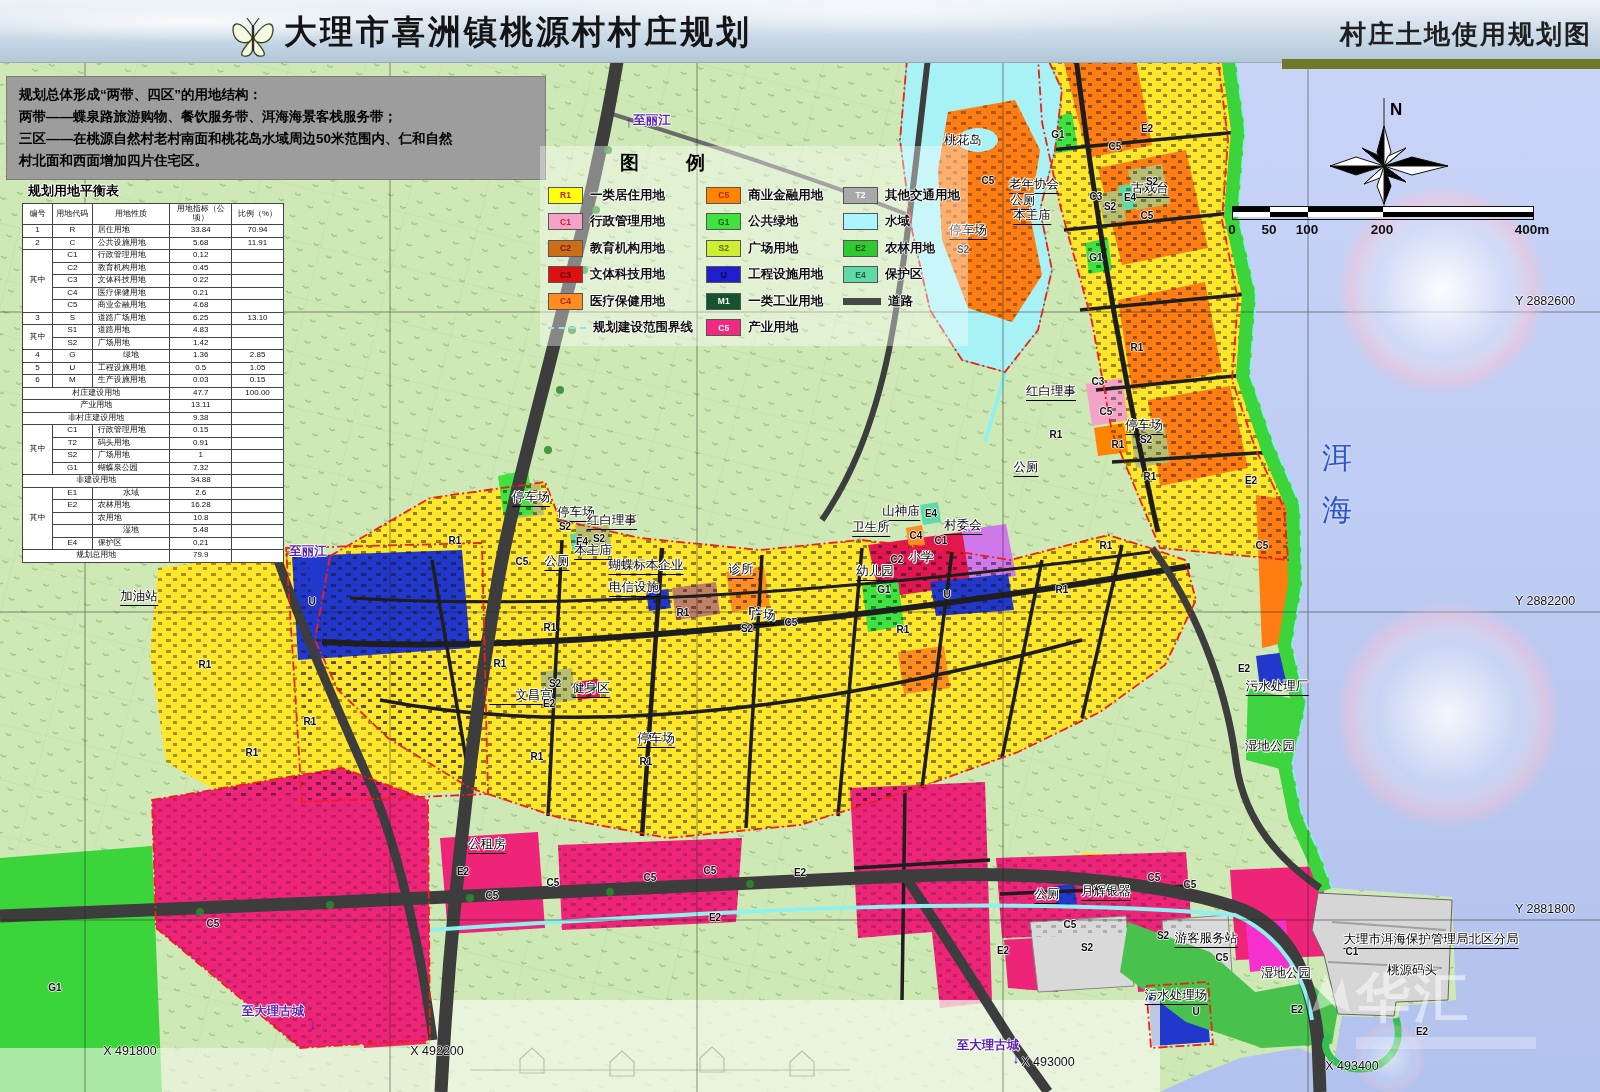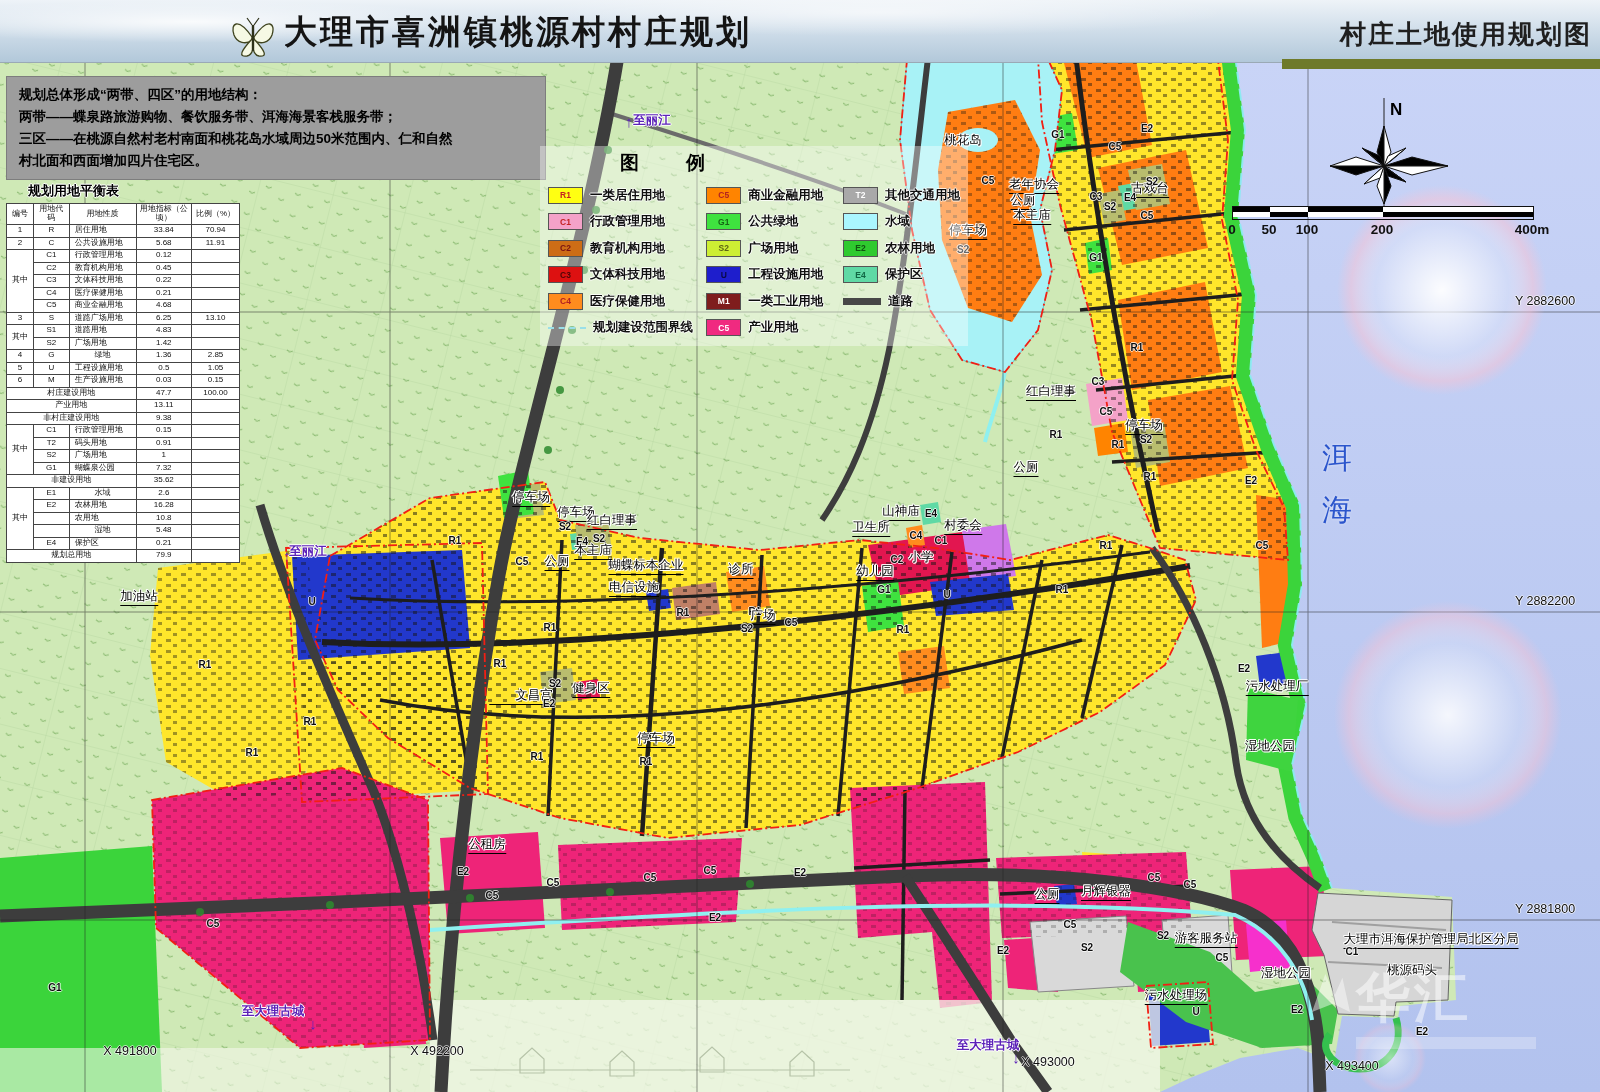--- a/index.html
+++ b/index.html
@@ -20,21 +20,21 @@
   #olivebar{position:absolute;left:1282px;top:59px;width:318px;height:10px;background:#6e7a2a;z-index:8;}
   #butterfly{position:absolute;left:228px;top:15px;width:50px;height:44px;z-index:8;}
   
   #desc{position:absolute;left:6px;top:76px;width:514px;z-index:6;background:#9d9d9d;
     border:1px solid #7d7d7d;padding:7px 12px 8px 12px;color:#000;
     font-size:13.5px;line-height:1.62;font-weight:bold;}
   
   #balance{position:absolute;left:6px;top:182px;width:264px;z-index:6;}
   #balance .t-title{font-size:13px;font-weight:bold;color:#000;margin:0 0 3px 22px;
     text-shadow:1px 0 0 #fff,-1px 0 0 #fff,0 1px 0 #fff,0 -1px 0 #fff;}
-  #balance table{border-collapse:collapse;background:#fff;width:234px;}
+  #balance table{border-collapse:collapse;background:#fff;width:262px;margin-left:16px;}
   #balance td{border:1px solid #444;font-size:8px;color:#111;text-align:center;
     padding:1px 2px;height:9.5px;line-height:1.1;}
   #balance td.tl{text-align:left;padding-left:5px;}
   #balance tr.thead td{font-size:8px;height:18px;}
   
   #note{position:absolute;left:6px;top:523px;width:306px;z-index:6;font-size:12px;
     font-weight:bold;color:#000;line-height:1.45;
     text-shadow:1px 0 0 rgba(255,255,255,.9),-1px 0 0 rgba(255,255,255,.9),0 1px 0 rgba(255,255,255,.9),0 -1px 0 rgba(255,255,255,.9);}
   
   #legend{position:absolute;left:540px;top:146px;width:412px;z-index:6;
@@ -581,21 +581,21 @@
             <td></td>
           </tr>
           <tr>
             <td>G1</td>
             <td class="tl">蝴蝶泉公园</td>
             <td>7.32</td>
             <td></td>
           </tr>
           <tr>
             <td colspan="3">非建设用地</td>
-            <td>35.62</td>
+            <td>34.88</td>
             <td></td>
           </tr>
           <tr>
             <td rowspan="5">其中</td>
             <td>E1</td>
             <td>水域</td>
             <td>2.6</td>
             <td></td>
           </tr>
           <tr>
@@ -690,21 +690,21 @@
             </div>
             <span class="leg-label">广场用地</span>
           </div>
           <div class="leg-row">
             <div class="leg-swatch" style="background: rgb(30, 30, 204);">
               <span style="color: rgb(10, 10, 68);">U</span>
             </div>
             <span class="leg-label">工程设施用地</span>
           </div>
           <div class="leg-row">
-            <div class="leg-swatch" style="background: #7f1d1d;">
+            <div class="leg-swatch" style="background: #14532d;">
               <span style="color: rgb(255, 255, 255);">M1</span>
             </div>
             <span class="leg-label">一类工业用地</span>
           </div>
           <div class="leg-row">
             <div class="leg-swatch" style="background: rgb(240, 42, 128);">
               <span style="color: rgb(255, 255, 255);">C5</span>
             </div>
             <span class="leg-label">产业用地</span>
           </div>

